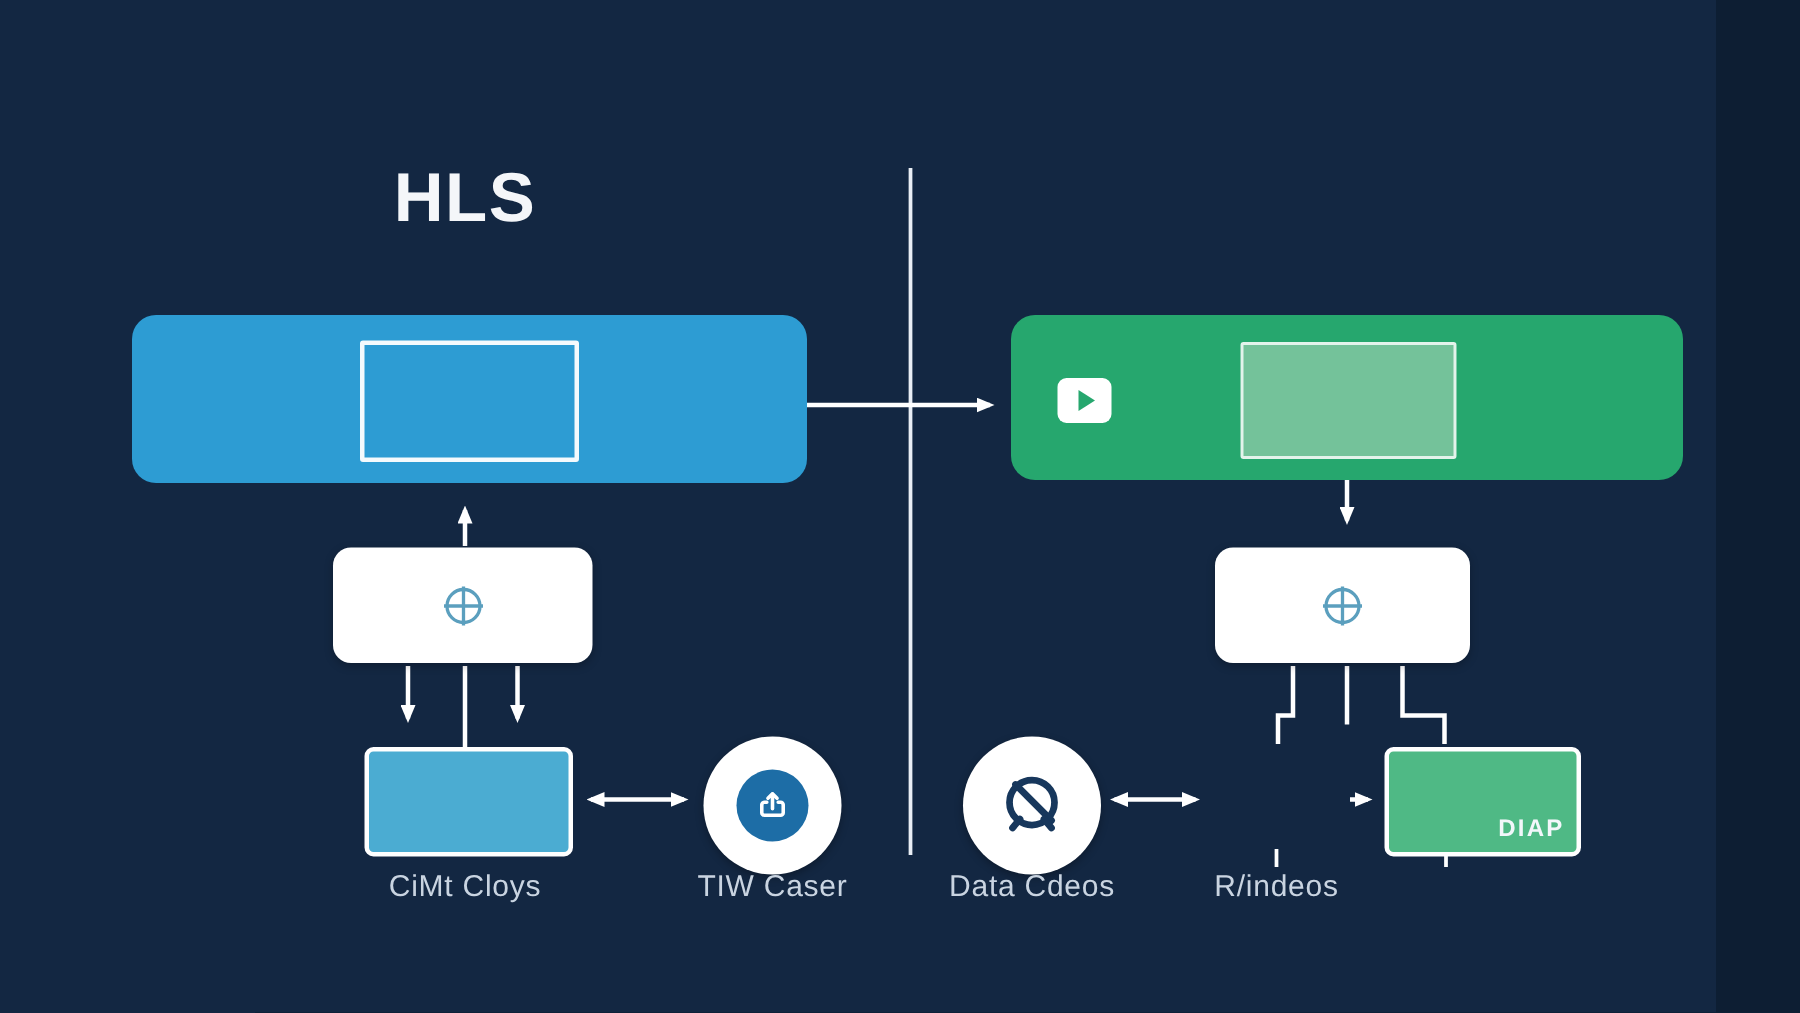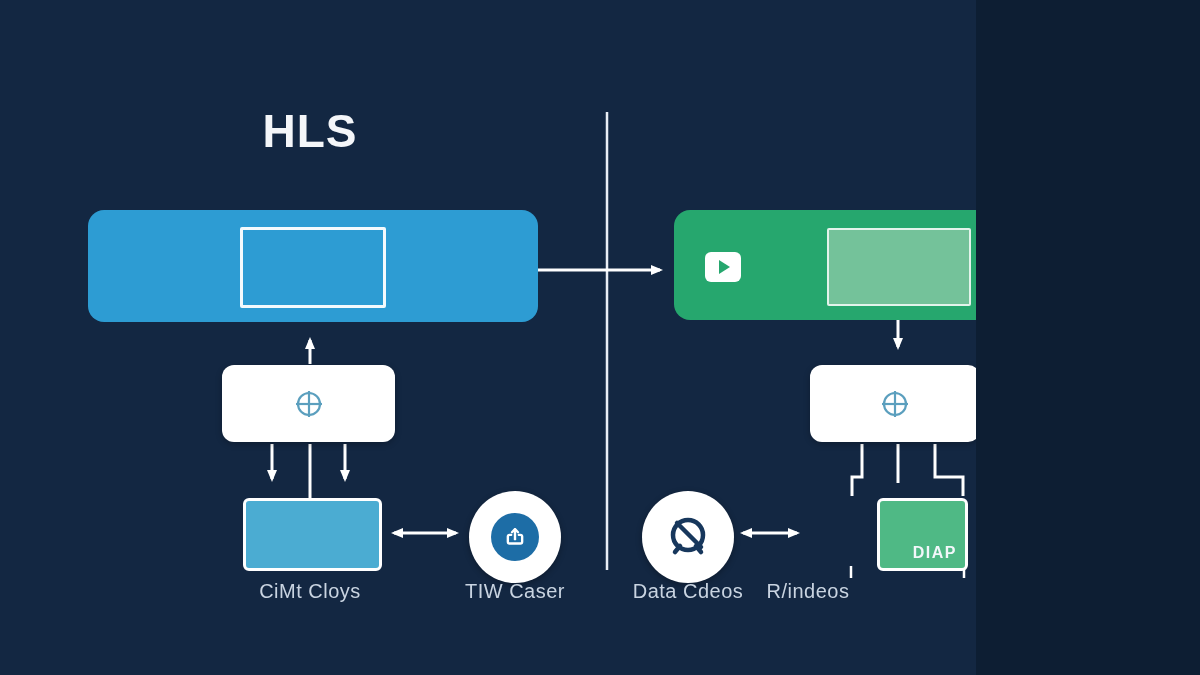--- a/index.html
+++ b/index.html
@@ -3,21 +3,21 @@
 <meta charset="utf-8">
 <style>
   :root{
     --background:#132742; --hls-box:#2D9CD3; --dash-box:#26A76E; --dash-inner:#74C29A;
     --small-blue-box:#4BACD2; --lisf-box:#3FA0CB; --diap-box:#4FB985;
     --icon-blue:#1D6DA6; --icon-navy:#17375C; --crosshair:#5B9FBE;
     --label-text:#C9D4E1; --title-text:#F4F6F9; --line:#FFFFFF;
   }
   html,body{margin:0;padding:0;background:#0d1e33;}
   #stage{
-    position:relative; width:976px; height:675px; overflow:hidden;
+    position:relative; width:1144px; height:675px; overflow:hidden;
     background:var(--background);
     font-family:"Liberation Sans","DejaVu Sans",sans-serif;
   }
   .abs{position:absolute;}
   .title{font-weight:800; font-size:46px; color:var(--title-text); text-align:center; letter-spacing:1px;}
   .title-left{left:140px; top:104px; width:340px;}
   .title-right{left:710px; top:104px; width:380px;}
 
   .hls-box{left:88px; top:210px; width:450px; height:112px; background:var(--hls-box); border-radius:16px;}
   .hls-inner{left:240px; top:227px; width:140px; height:75px; border:3px solid rgba(255,255,255,.95); border-radius:2px;}
@@ -26,33 +26,33 @@
   .dash-inner{left:827px; top:228px; width:140px; height:74px; background:var(--dash-inner); border:2px solid rgba(255,255,255,.8); border-radius:2px;}
   .play-badge{left:705px; top:252px; width:36px; height:30px; background:#fff; border-radius:6px; display:flex; align-items:center; justify-content:center;}
   .play-tri{width:0; height:0; border-top:7px solid transparent; border-bottom:7px solid transparent; border-left:11px solid var(--dash-box); margin-left:3px;}
 
   .process-box{background:#fff; border-radius:12px; box-shadow:0 2px 6px rgba(0,0,0,.25); display:flex; align-items:center; justify-content:center;}
   .process-left{left:222px; top:365px; width:173px; height:77px;}
   .process-right{left:810px; top:365px; width:170px; height:77px;}
 
   .small-blue-box{left:243px; top:498px; width:133px; height:67px; background:var(--small-blue-box); border:3px solid #fff; border-radius:6px;}
   .lisf-box{left:808px; top:498px; width:87px; height:67px; background:var(--lisf-box); border:3px solid #fff; border-radius:6px;}
-  .diap-box{left:877px; top:498px; width:85px; height:67px; background:var(--diap-box); border:3px solid #fff; border-radius:6px;}
+  .diap-box{left:923px; top:498px; width:85px; height:67px; background:var(--diap-box); border:3px solid #fff; border-radius:6px;padding-left:40px;}
   .box-code{position:absolute; right:8px; bottom:6px; color:#F2F7FA; font-size:16px; font-weight:bold; letter-spacing:1.5px;}
 
   .circle{width:92px; height:92px; border-radius:50%; background:#fff; display:flex; align-items:center; justify-content:center; box-shadow:0 2px 6px rgba(0,0,0,.3);}
   .circle-left{left:469px; top:491px;}
   .circle-right{left:642px; top:491px;}
   .circle-inner{width:48px; height:48px; border-radius:50%; background:var(--icon-blue); display:flex; align-items:center; justify-content:center;}
 
   .node-label{font-size:20px; color:var(--label-text); text-align:center; letter-spacing:.5px;}
   .label-cimt{left:230px; top:580px; width:160px;}
   .label-tiw{left:435px; top:580px; width:160px;}
   .label-data{left:608px; top:580px; width:160px;text-align:center;}
-  .label-rindeos{left:728px; top:580px; width:160px;}
+  .label-rindeos{left:771px; top:580px; width:160px;}
   .label-tmdegs{left:884px; top:580px; width:160px;}
 
   svg.overlay{position:absolute; left:0; top:0; pointer-events:none;}
 </style>
 </head>
 <body>
 
 <div id="stage">
 
   <svg class="overlay" width="1200" height="675" viewBox="0 0 1200 675">

